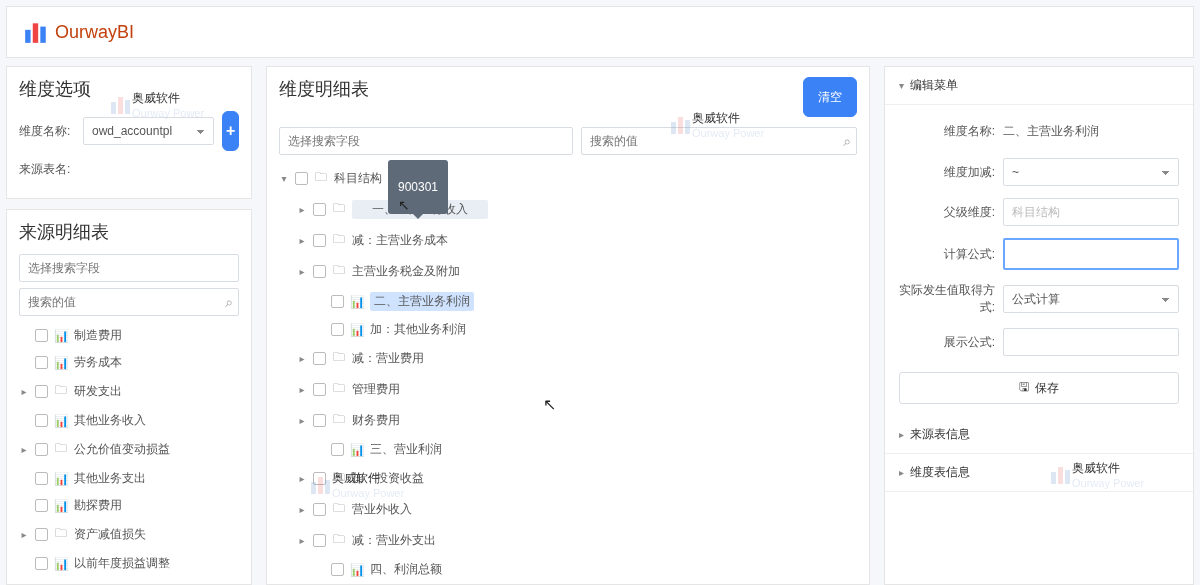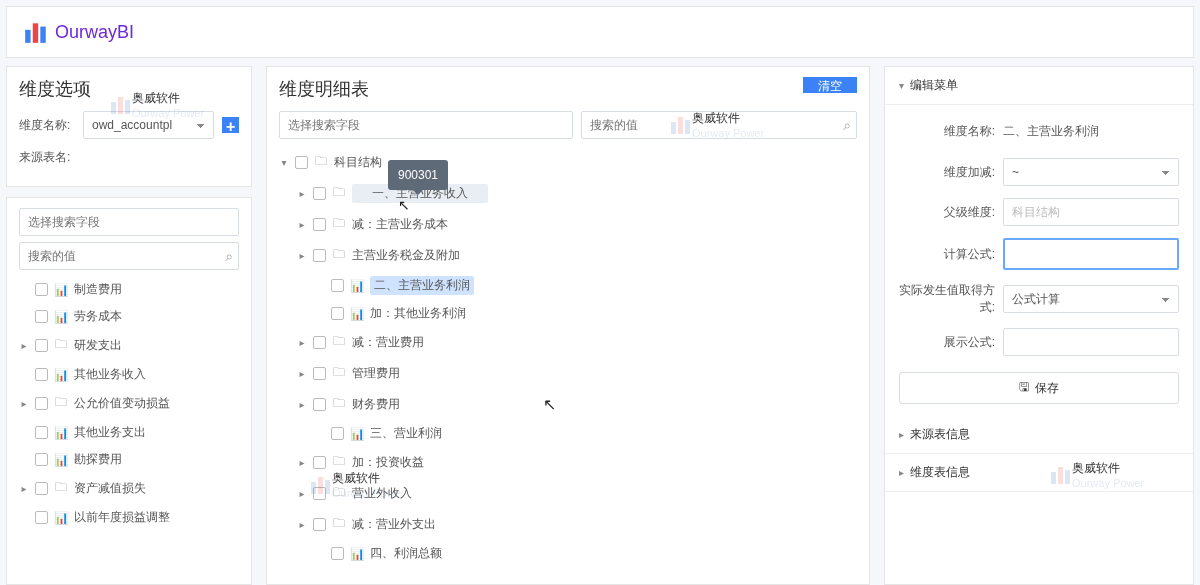--- a/index.html
+++ b/index.html
@@ -1,54 +1,54 @@
 <!DOCTYPE html>
 <html><head>
 <meta charset="utf-8">
 <style>
 *{box-sizing:border-box;margin:0;padding:0;font-family:"Microsoft YaHei",Arial,sans-serif;font-size:12px;color:#333}
 body{background:#f5f7fa;width:1200px;height:585px;overflow:hidden;position:relative}
 .topbar{background:#fff;border:1px solid #e5e5e5;height:52px;display:flex;align-items:center;padding:0 16px;margin:6px 6px 0 6px}
 .logo{display:flex;align-items:center;gap:6px}
-.logo-text{font-size:18px;color:#6d28d9;font-weight:500}
+.logo-text{font-size:18px;color:#c2410c;font-weight:500}
 .main{display:flex;gap:14px;padding:8px 6px 0 6px;height:calc(100% - 58px)}
 .panel{background:#fff;border:1px solid #e5e5e5;padding:10px 12px;overflow:hidden}
 .left{width:246px;display:flex;flex-direction:column;gap:10px}
 .left .panel{flex:0 0 auto}
 .left .panel.grow{flex:1 1 auto;overflow:hidden}
 .center{flex:1;display:flex;flex-direction:column}
 .center .panel{flex:1;overflow:hidden}
 .right{width:310px;display:flex;flex-direction:column}
 .right .panel{flex:1;padding:0}
 .section-title{font-size:18px;font-weight:400;margin-bottom:10px}
 .form-row{display:flex;align-items:center;gap:8px;margin-bottom:10px}
 .form-label{width:56px;text-align:left;color:#555;flex-shrink:0}
 .input,.select{border:1px solid #d8dde3;background:#fff;height:28px;padding:0 8px;border-radius:2px;width:100%;font-size:12px;color:#555}
 .select{appearance:none;background:linear-gradient(45deg,transparent 50%,#888 50%) calc(100% - 12px) 12px/4px 4px no-repeat,linear-gradient(135deg,#888 50%,transparent 50%) calc(100% - 8px) 12px/4px 4px no-repeat,#fff}
-.btn{border:1px solid #d8dde3;background:#fff;height:16px;padding:0 14px;border-radius:0;cursor:pointer;color:#555}
+.btn{border:1px solid #d8dde3;background:#fff;height:40px;padding:0 14px;border-radius:6px;cursor:pointer;color:#555}
 .btn-primary{background:#3b82f6;border-color:#3b82f6;color:#fff}
 .btn-add{background:#3b82f6;border-color:#3b82f6;color:#fff;width:28px;padding:0;font-size:16px;font-weight:bold}
 .search-wrap{position:relative}
 .search-wrap .input{padding-right:26px}
 .search-icon{position:absolute;right:6px;top:6px;color:#aaa;font-size:14px}
 .tree{list-style:none}
 .tree-item{display:flex;align-items:center;gap:6px;padding:5px 0;white-space:nowrap}
 .tree-item .caret{width:10px;color:#888;font-size:10px;text-align:center}
 .tree-item .cb{width:13px;height:13px;border:1px solid #bbb;border-radius:2px;flex-shrink:0}
 .tree-item .ic{color:#888;width:14px;text-align:center}
 .tree-item .lbl{color:#555}
 .tree-item.sel .lbl{background:#cfe3ff;padding:1px 4px;border-radius:2px}
 .tree-item.hl .lbl{background:#e8eef4;padding:1px 20px;border-radius:2px}
 .indent-1{padding-left:18px}
 .indent-2{padding-left:36px}
 .center-head{display:flex;align-items:flex-start;justify-content:space-between;margin-bottom:10px}
 .center-search{display:flex;gap:8px;margin-bottom:8px}
 .center-search .input{flex:1}
 .center-search .search-wrap{flex:1}
-.tooltip{position:absolute;background:#5f6a78;color:#fff;padding:8px 10px;border-radius:3px;font-size:12px;left:388px;top:160px;z-index:10}
+.tooltip{position:absolute;background:#5f6a78;color:#fff;padding:20px 10px;border-radius:3px;font-size:12px;left:388px;top:160px;z-index:10}
 .tooltip:after{content:"";position:absolute;bottom:-5px;left:50%;margin-left:-5px;border:5px solid transparent;border-top-color:#5f6a78;border-bottom:none}
 .cursor{position:absolute;left:543px;top:395px;font-size:16px;color:#222;z-index:5;pointer-events:none}
 .cursor2{position:absolute;left:398px;top:197px;font-size:14px;color:#222;z-index:11;pointer-events:none}
 .acc-head{border-bottom:1px solid #eee;padding:10px 14px;display:flex;align-items:center;gap:6px;cursor:pointer;color:#666}
 .acc-head .chev{font-size:10px;color:#888}
 .acc-body{padding:12px 14px}
 .r-row{display:flex;align-items:center;margin-bottom:12px}
 .r-label{width:104px;text-align:right;padding-right:8px;color:#555;flex-shrink:0}
 .r-field{flex:1}
 .r-field .input,.r-field .select{width:100%}
@@ -82,20 +82,21 @@
         <span class="form-label">维度名称:</span>
         <select class="select"><option>owd_accountpl</option></select>
         <button class="btn btn-add">+</button>
       </div>
       <div class="form-row">
         <span class="form-label">来源表名:</span>
       </div>
     </div>
 
     <div class="panel grow">
+      <div class="section-title">来源明细表</div>
       <input class="input" style="margin-bottom: 6px;" placeholder="选择搜索字段">
       <div class="search-wrap">
         <input class="input" placeholder="搜索的值" style="">
         <span class="search-icon">⌕</span>
       </div>
       <ul class="tree" id="left-tree" style="margin-top:6px">
           <li class="tree-item">
             <span class="caret"></span>
             <span class="cb"></span>
             <span class="ic">📊</span>

